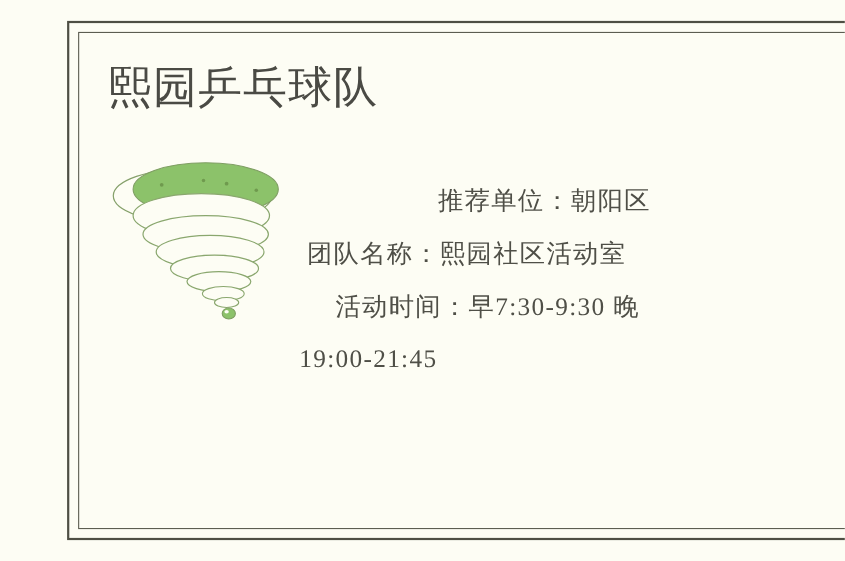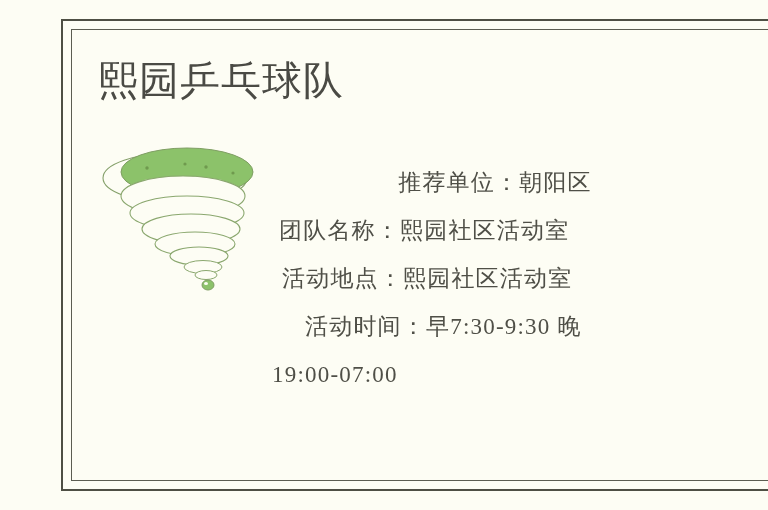--- a/index.html
+++ b/index.html
@@ -125,18 +125,17 @@
       <ellipse cx="111" cy="135" rx="11" ry="4.5" fill="#fdfdf4" stroke="#8aa76e" stroke-width="1"></ellipse>
 
       <ellipse cx="113" cy="145" rx="6" ry="5" fill="#8cc26a" stroke="#7f9e63" stroke-width="1"></ellipse>
       <ellipse cx="111" cy="143.5" rx="2" ry="1.6" fill="#fdfdf4" stroke="none"></ellipse>
     </svg>
   </div>
 
   <div id="info-block">
     <div class="info-line indent-1">推荐单位：朝阳区</div>
     <div class="info-line indent-2">团队名称：熙园社区活动室</div>
-    <div class="info-line indent-3">活动地点：熙园社区活动室</div>
     <div class="info-line indent-4">活动时间：早7:30-9:30 晚</div>
-    <div class="info-line indent-5">19:00-07:00</div>
+    <div class="info-line indent-5">19:00-21:45</div>
   </div>
 
 </div>
 
 </body></html>

